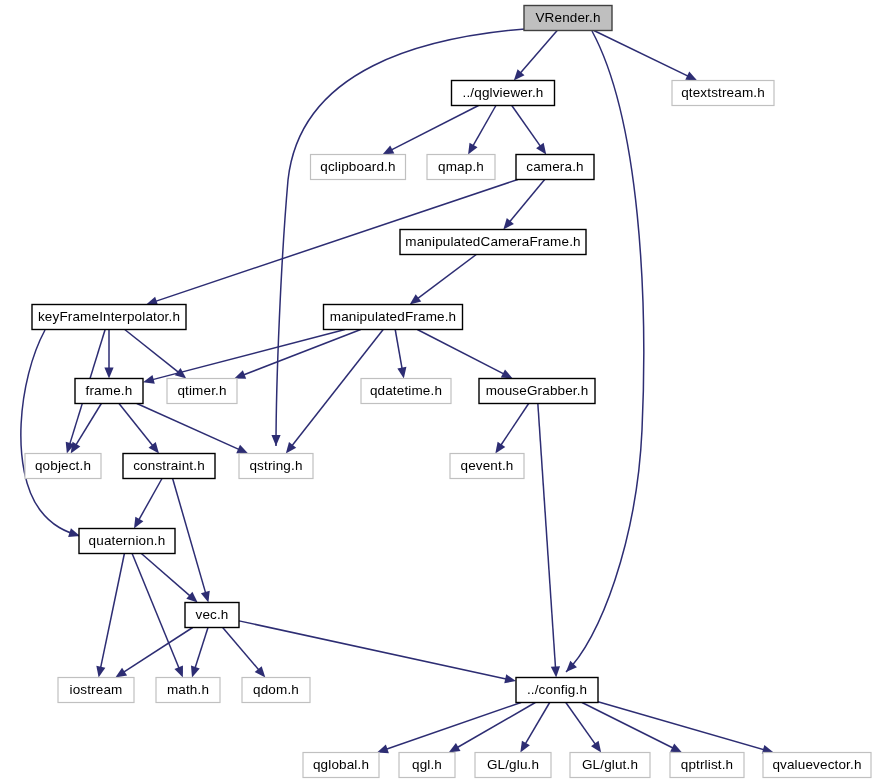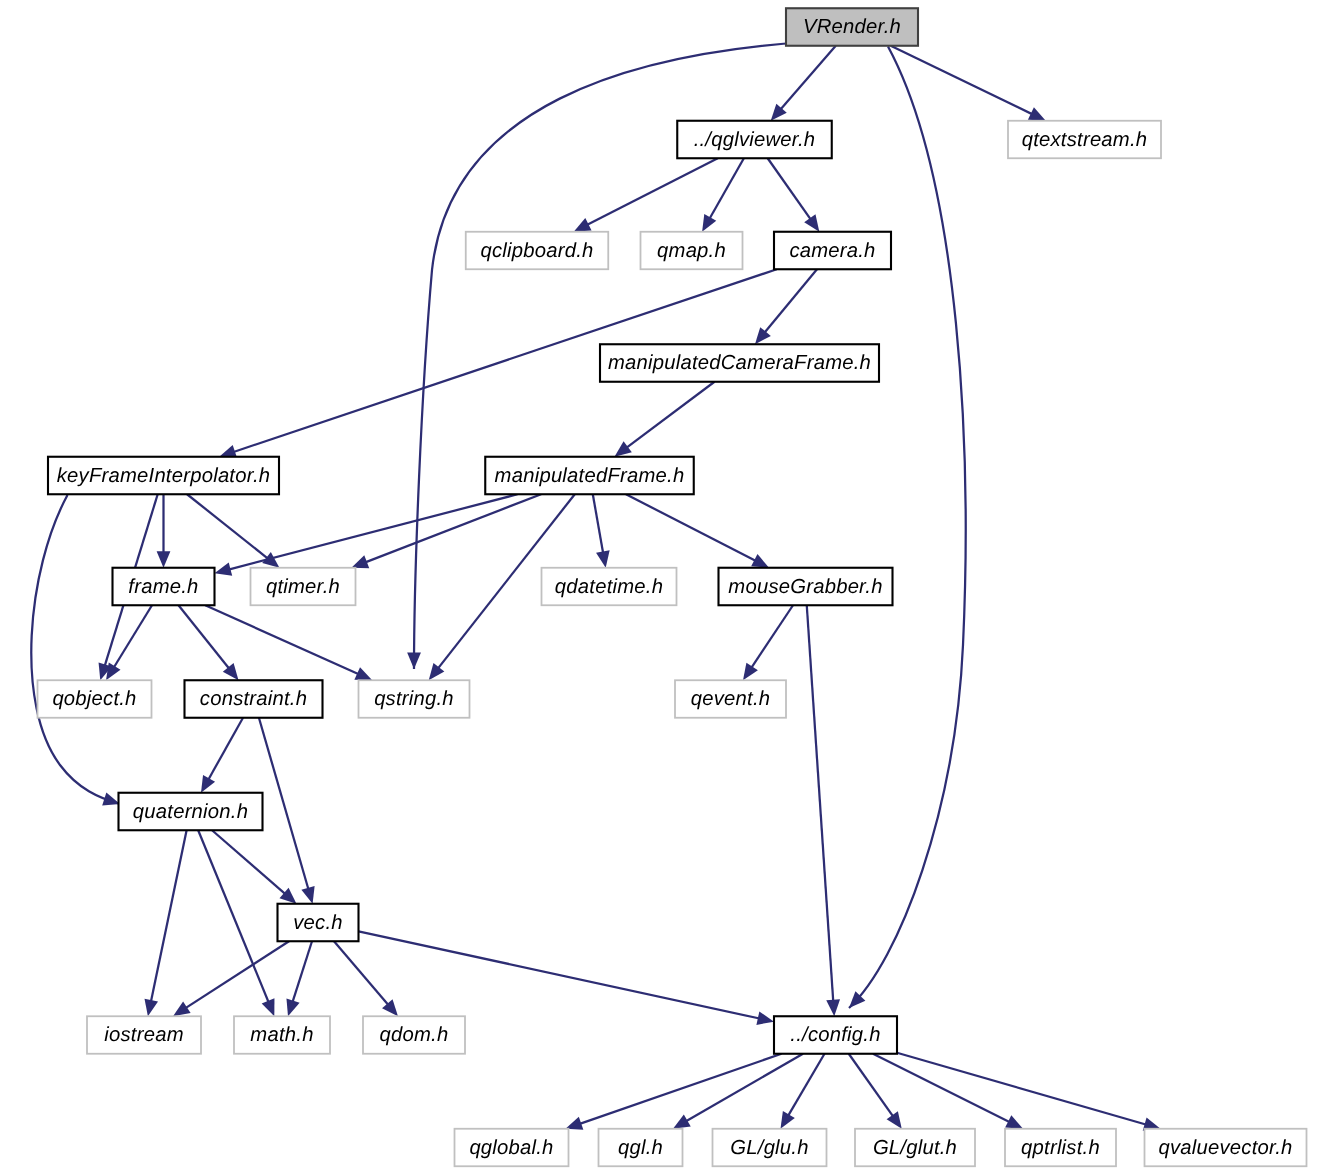--- a/index.html
+++ b/index.html
@@ -7,21 +7,20 @@
     padding: 0;
     background: #ffffff;
   }
   #graph-root {
     position: relative;
     width: 879px;
     height: 784px;
     background: #ffffff;
     font-family: "Liberation Sans", sans-serif;
     overflow: hidden;
-    font-style: italic;
   }
   svg.graph-canvas {
     position: absolute;
     left: 0;
     top: 0;
     width: 879px;
     height: 784px;
     display: block;
   }
   .node-label {

